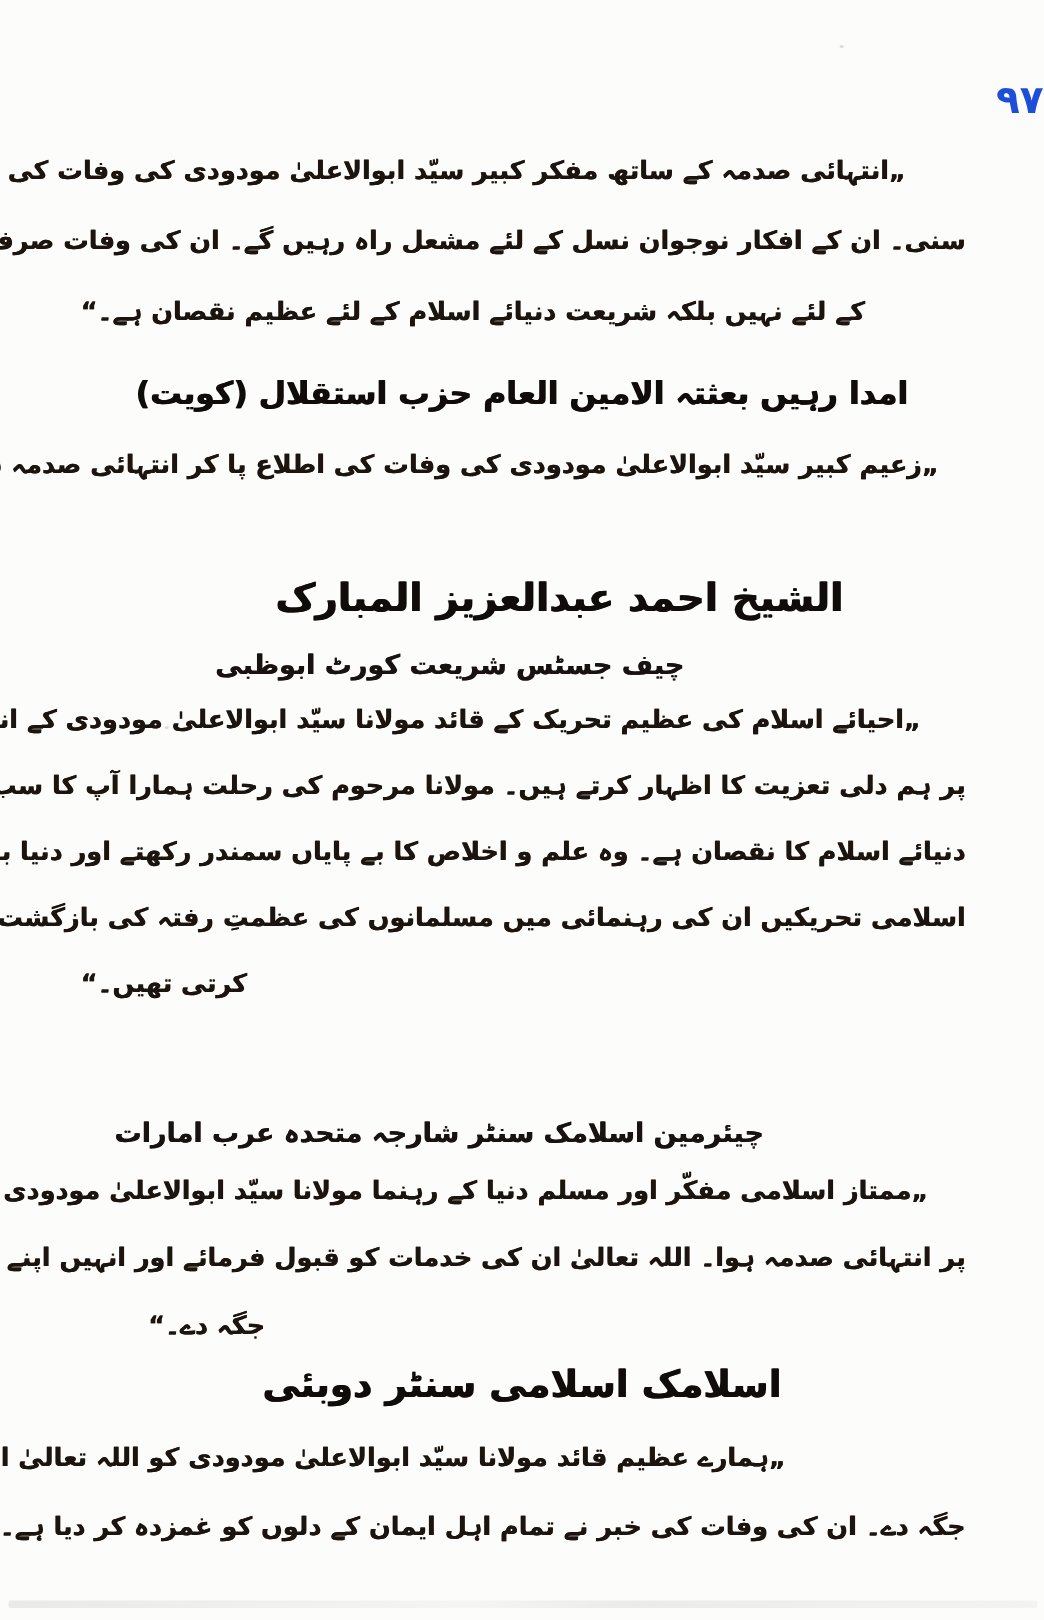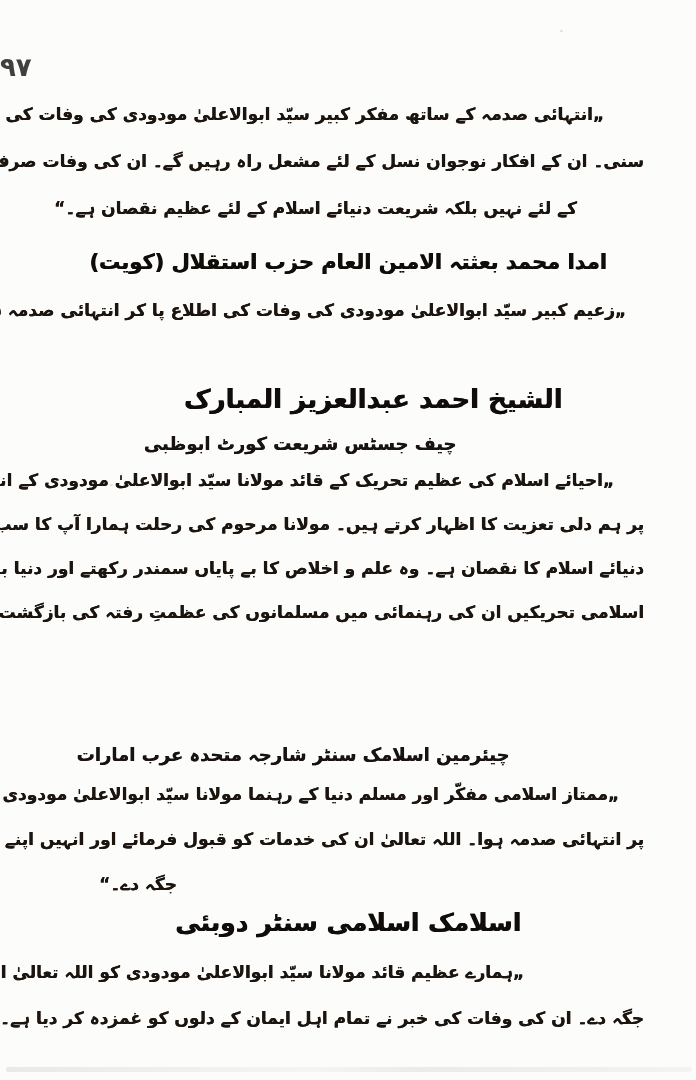--- a/index.html
+++ b/index.html
@@ -7,24 +7,24 @@
     position:relative;
     width:696px;height:1080px;
     background:#fcfcfa;
     color:#1b1410;
     font-family:"DejaVu Sans",sans-serif;
     direction:rtl;
     overflow:hidden;
   }
   .page-number{
     position:absolute;top:52px;left:0;right:0;
-    text-align:left;
+    text-align:right;
     font-size:26px;font-weight:bold;
     letter-spacing:3px;
-    color:#404040;
+    color:#1d4ed8;
   }
   
   .ql{
     position:absolute;left:54px;right:52px;height:44px;
     font-size:17px;font-weight:700;line-height:1.25;
     text-align:justify;text-align-last:justify;
     white-space:nowrap;overflow:visible;
     text-shadow:0.35px 0 0 currentColor;
     color:#1c150f;
   }
@@ -66,29 +66,30 @@
 <body>
 
 <div class="page">
 
   <div class="page-number">۹۷</div>
 
   <div class="ql ind40" style="top:104px">„انتہائی صدمہ کے ساتھ مفکر کبیر سیّد ابوالاعلیٰ مودودی کی وفات کی خبر</div>
   <div class="ql" style="top:151px">سنی۔ ان کے افکار نوجوان نسل کے لئے مشعل راہ رہیں گے۔ ان کی وفات صرف پاکستان</div>
   <div class="ql flushleft" style="top:198px">کے لئے نہیں بلکہ شریعت دنیائے اسلام کے لئے عظیم نقصان ہے۔“</div>
 
-  <div class="name name-md" style="top:250px">امدا محمد بعثتہ الامین العام حزب استقلال (کویت)</div>
+  <div class="name name-md" style="top:250px">امدا رہیں بعثتہ الامین العام حزب استقلال (کویت)</div>
   <div class="ql ind18" style="top:300px">„زعیم کبیر سیّد ابوالاعلیٰ مودودی کی وفات کی اطلاع پا کر انتہائی صدمہ ہوا۔ سیّد</div>
 
   <div class="name name-lg shift-r25" style="top:384px">الشیخ احمد عبدالعزیز المبارک</div>
   <div class="title shift-l48" style="top:433px">چیف جسٹس شریعت کورٹ ابوظبی</div>
   <div class="ql ind30" style="top:470px">„احیائے اسلام کی عظیم تحریک کے قائد مولانا سیّد ابوالاعلیٰ مودودی کے انتقال</div>
   <div class="ql" style="top:514px">پر ہم دلی تعزیت کا اظہار کرتے ہیں۔ مولانا مرحوم کی رحلت ہمارا آپ کا سب کا اور ساری</div>
   <div class="ql" style="top:558px">دنیائے اسلام کا نقصان ہے۔ وہ علم و اخلاص کا بے پایاں سمندر رکھتے اور دنیا بھر کی</div>
   <div class="ql" style="top:602px">اسلامی تحریکیں ان کی رہنمائی میں مسلمانوں کی عظمتِ رفتہ کی بازگشت کے لئے جدوجہد</div>
+  <div class="ql flushleft" style="top:646px">کرتی تھیں۔“</div>
 
   <div class="title shift-l55" style="top:744px">چیئرمین اسلامک سنٹر شارجہ متحدہ عرب امارات</div>
   <div class="ql ind25" style="top:784px">„ممتاز اسلامی مفکّر اور مسلم دنیا کے رہنما مولانا سیّد ابوالاعلیٰ مودودی کی وفات</div>
   <div class="ql" style="top:829px">پر انتہائی صدمہ ہوا۔ اللہ تعالیٰ ان کی خدمات کو قبول فرمائے اور انہیں اپنے سایۂ رحمت میں</div>
   <div class="ql flushleft padl45" style="top:874px">جگہ دے۔“</div>
 
   <div class="name name-lg" style="top:908px;font-size:25px">اسلامک اسلامی سنٹر دوبئی</div>
   <div class="ql ind120" style="top:962px">„ہمارے عظیم قائد مولانا سیّد ابوالاعلیٰ مودودی کو اللہ تعالیٰ اپنے جوارِ رحمت میں</div>
   <div class="ql flushleft" style="top:1008px">جگہ دے۔ ان کی وفات کی خبر نے تمام اہل ایمان کے دلوں کو غمزدہ کر دیا ہے۔“</div>
 

